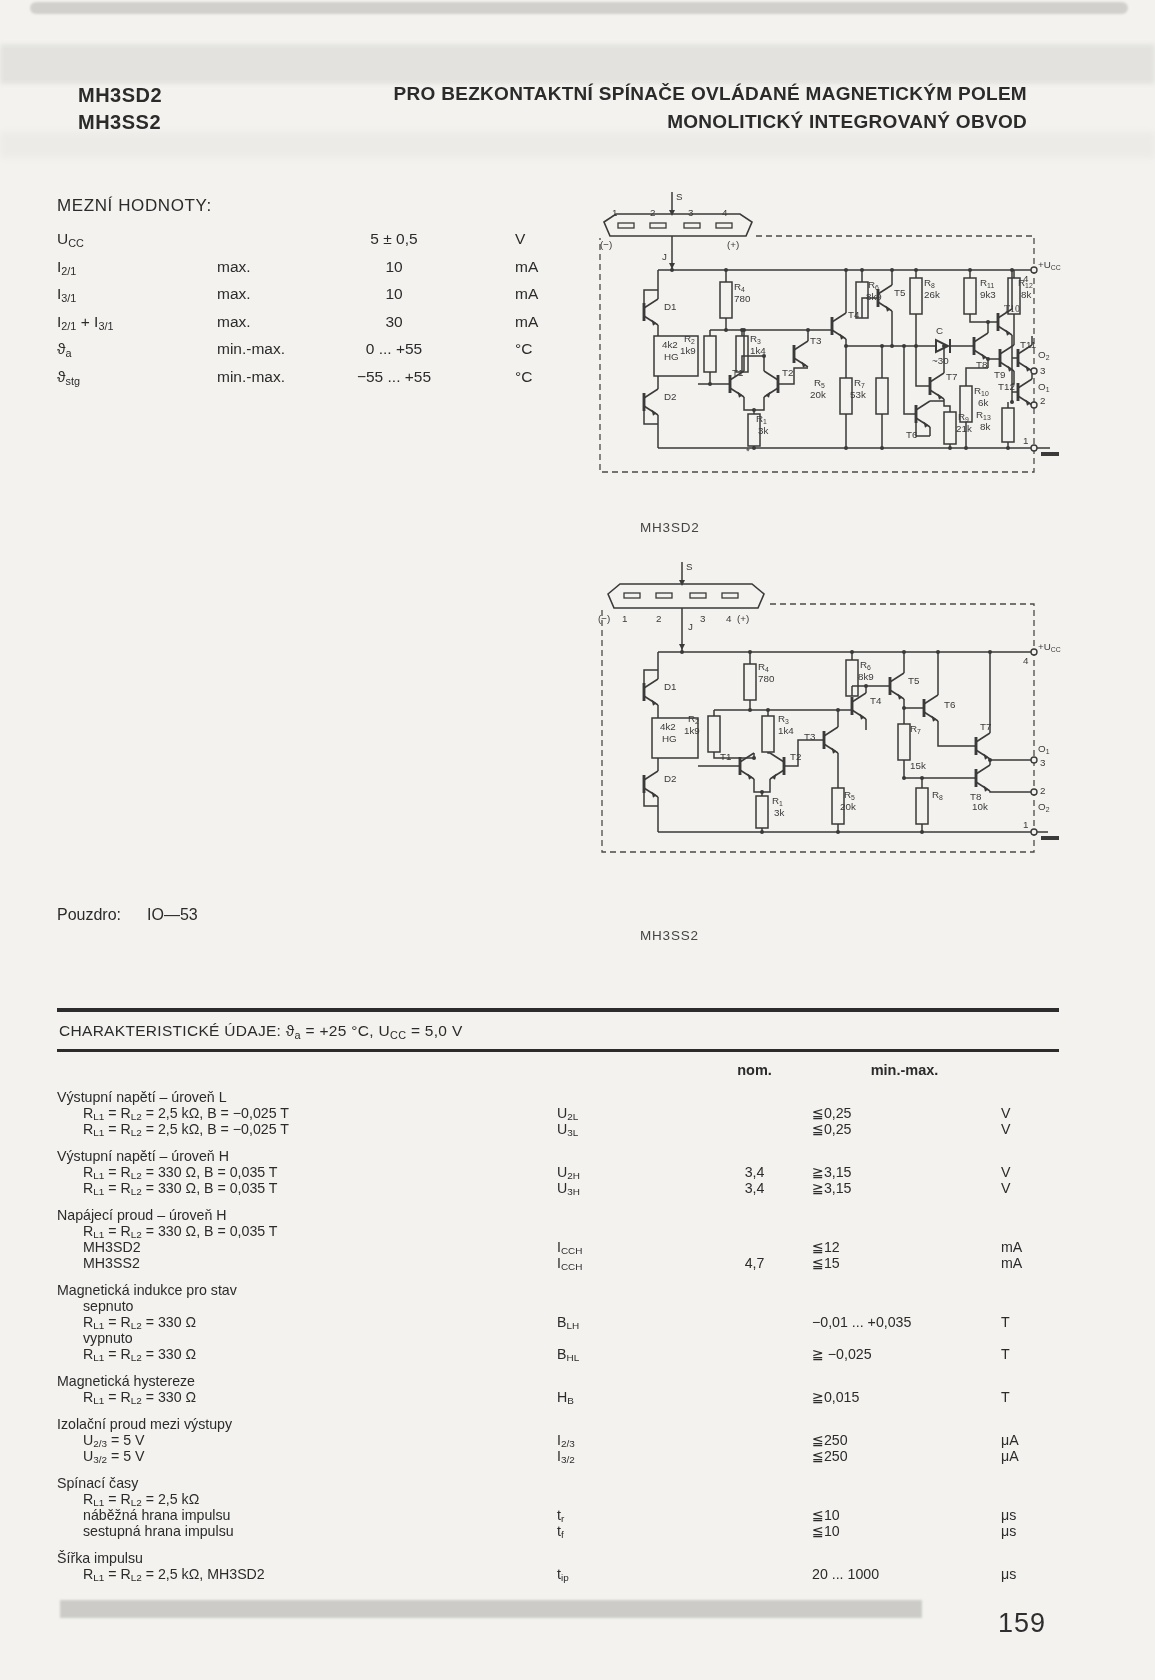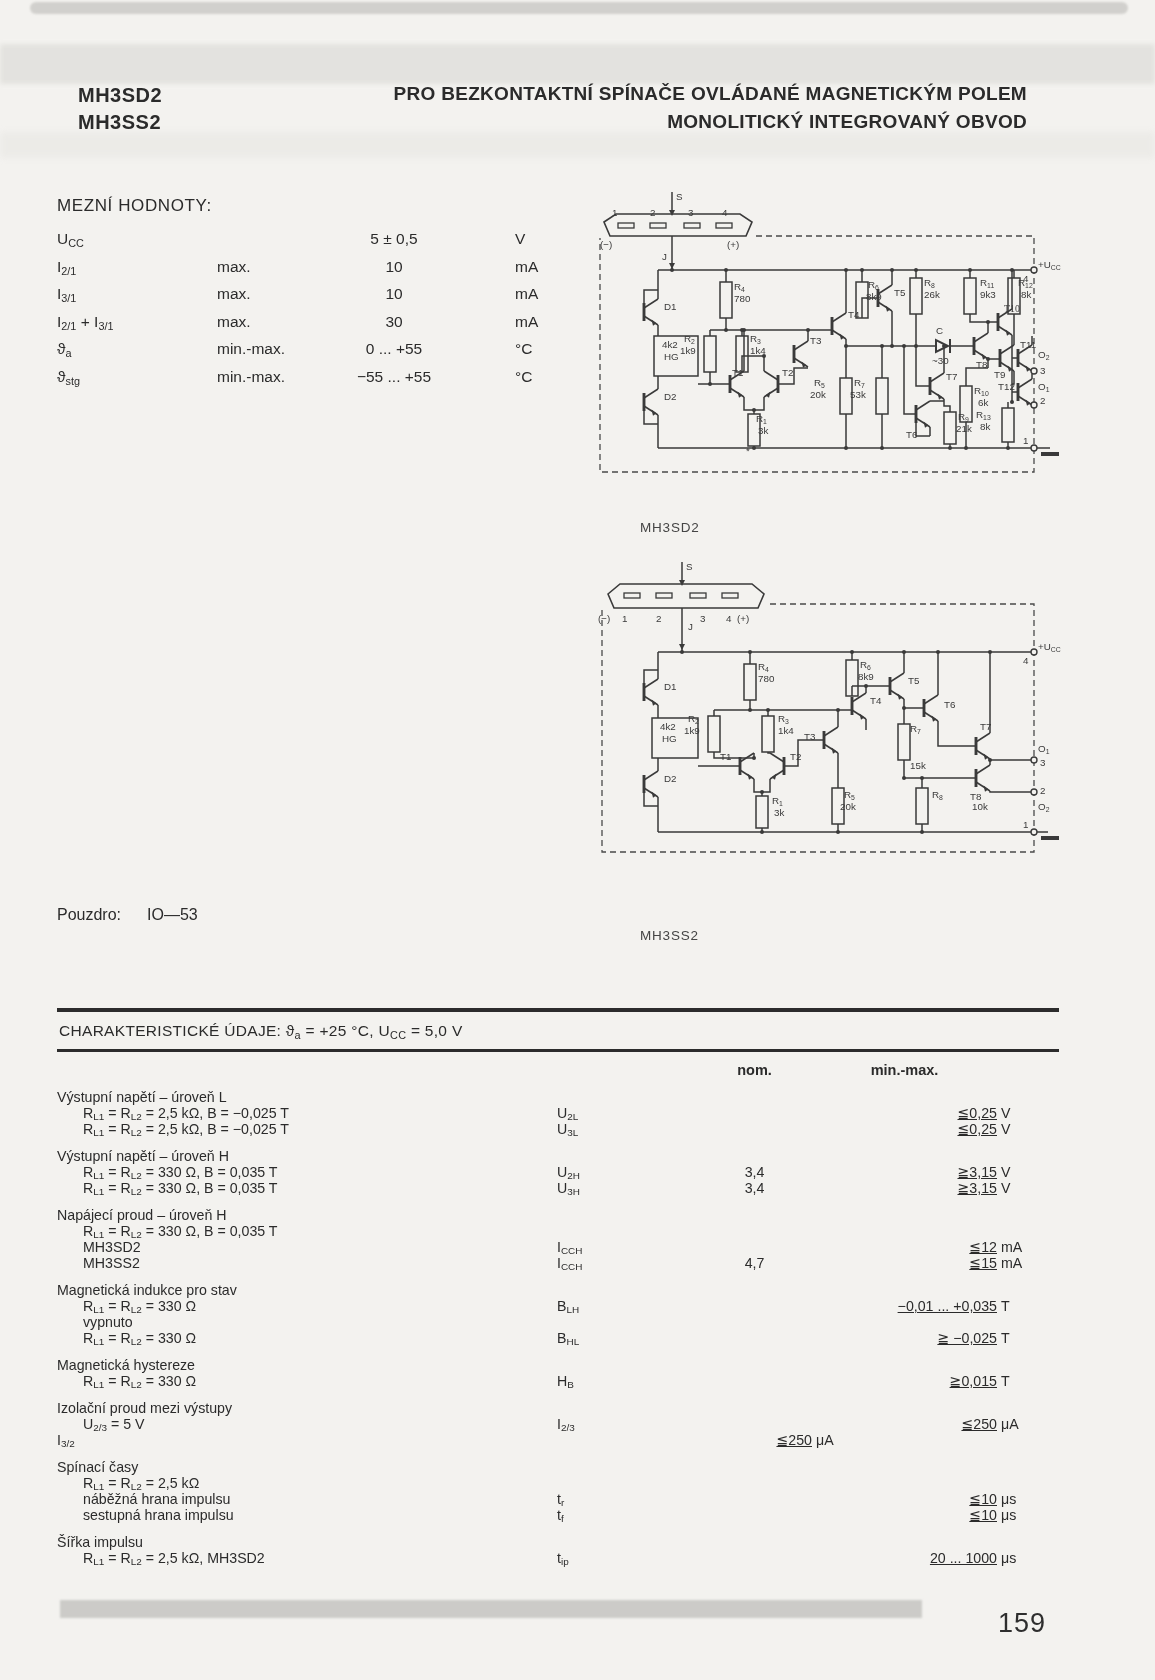--- a/index.html
+++ b/index.html
@@ -53,21 +53,21 @@
   .char .rule{height:3.5px;background:#2c2c2c;}
   .char-title{font-size:15.5px;padding:10px 0 9px 2px;letter-spacing:.3px;}
   .ch-head{display:grid;grid-template-columns:500px 140px 115px 185px 62px;font-size:14.5px;font-weight:bold;padding-top:10px;}
   .ch-head .h-nom{grid-column:3;text-align:center;}
   .ch-head .h-mm{grid-column:4;text-align:center;}
   .ch-rows{margin-top:7px;}
   .ch-row{display:grid;grid-template-columns:500px 140px 115px 185px 62px;font-size:14.2px;line-height:16px;align-items:baseline;}
   .ch-row.group{margin-top:11px;}
   .ch-row.cond .ch-lab{padding-left:26px;}
   .ch-nom{text-align:center;}
-  .ch-mm{text-align:right;text-decoration:underline;}
+  .ch-mm{text-align:left;}
   .ch-unit{padding-left:4px;}
 
   .page-num{position:absolute;left:998px;top:1608px;font-size:27px;color:#2e2e2e;letter-spacing:1px;}
 </style>
 </head>
 <body>
 
 <div class="page">
 
   <div class="streak-top"></div>
@@ -504,20 +504,27 @@
           <span class="ch-unit">mA</span>
         </div>
         <div class="ch-row group">
           <span class="ch-lab">Magnetická indukce pro stav</span>
           <span class="ch-sym"></span>
           <span class="ch-nom"></span>
           <span class="ch-mm"></span>
           <span class="ch-unit"></span>
         </div>
         <div class="ch-row cond">
+          <span class="ch-lab">sepnuto</span>
+          <span class="ch-sym"></span>
+          <span class="ch-nom"></span>
+          <span class="ch-mm"></span>
+          <span class="ch-unit"></span>
+        </div>
+        <div class="ch-row cond">
           <span class="ch-lab">R<sub>L1</sub> = R<sub>L2</sub> = 330 Ω</span>
           <span class="ch-sym">B<sub>LH</sub></span>
           <span class="ch-nom"></span>
           <span class="ch-mm">−0,01 ... +0,035</span>
           <span class="ch-unit">T</span>
         </div>
         <div class="ch-row cond">
           <span class="ch-lab">vypnuto</span>
           <span class="ch-sym"></span>
           <span class="ch-nom"></span>
@@ -553,20 +560,21 @@
           <span class="ch-unit"></span>
         </div>
         <div class="ch-row cond">
           <span class="ch-lab">U<sub>2/3</sub> = 5 V</span>
           <span class="ch-sym">I<sub>2/3</sub></span>
           <span class="ch-nom"></span>
           <span class="ch-mm">≦250</span>
           <span class="ch-unit">μA</span>
         </div>
         <div class="ch-row cond">
+          <span class="ch-lab">U<sub>3/2</sub> = 5 V</span>
           <span class="ch-sym">I<sub>3/2</sub></span>
           <span class="ch-nom"></span>
           <span class="ch-mm">≦250</span>
           <span class="ch-unit">μA</span>
         </div>
         <div class="ch-row group">
           <span class="ch-lab">Spínací časy</span>
           <span class="ch-sym"></span>
           <span class="ch-nom"></span>
           <span class="ch-mm"></span>

